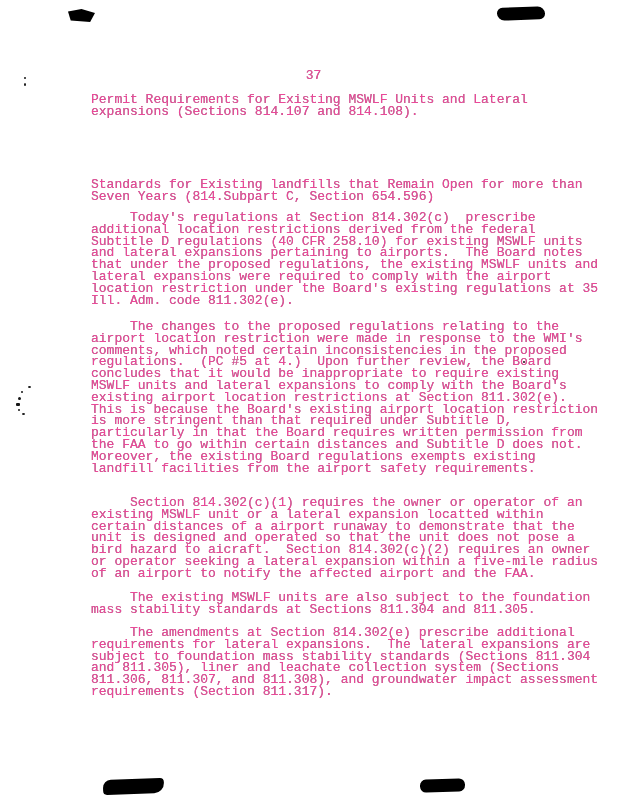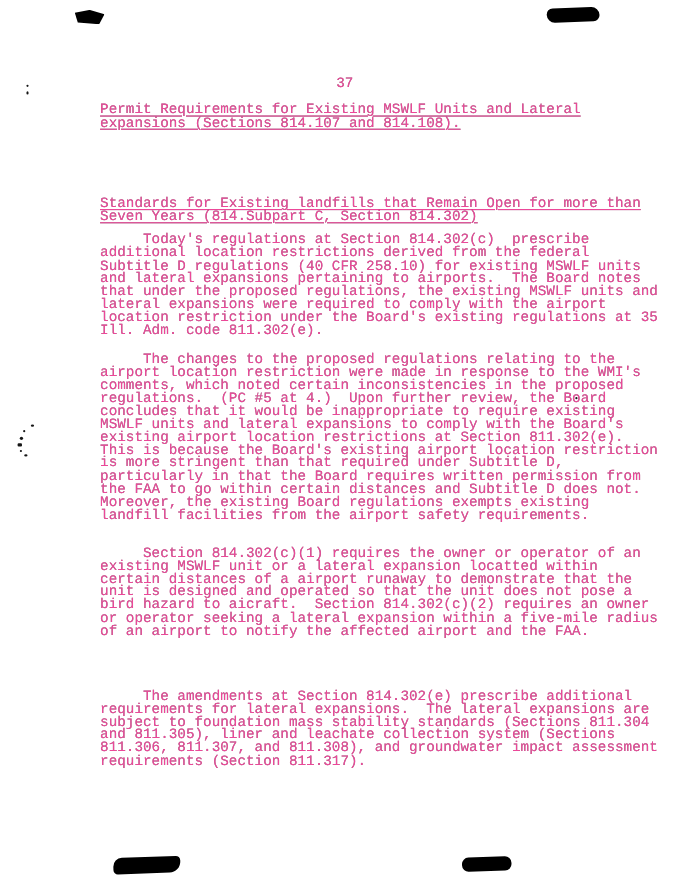--- a/index.html
+++ b/index.html
@@ -26,21 +26,20 @@
     line-height: 11.8px;
     letter-spacing: 0;
     color: #ec4899;
     text-shadow: 0 0 0.5px rgba(20,20,20,0.55);
   }
   .page-number {
     width: 445px;
     text-align: center;
   }
   .heading {
-    text-decoration: underline;
     text-underline-offset: 2px;
     text-decoration-thickness: 1.2px;
   }
   .mark {
     position: absolute;
     background: #000000;
   }
   .mark-top-left {
     left: 68px; top: 9px; width: 27px; height: 13px;
     clip-path: polygon(0% 20%, 50% 0%, 100% 30%, 82% 100%, 10% 88%);
@@ -98,21 +97,21 @@
 
   <div class="content">
 
     <div class="block page-number" style="top:70px">37</div>
 
     <div class="block heading" style="top:94px">Permit Requirements for Existing MSWLF Units and Lateral
 expansions (Sections 814.107 and 814.108).</div>
 
 
     <div class="block heading" style="top:179px">Standards for Existing landfills that Remain Open for more than
-Seven Years (814.Subpart C, Section 814.302)</div>
+Seven Years (814.Subpart C, Section 654.596)</div>
 
     <div class="block" style="top:212px">     Today's regulations at Section 814.302(c)  prescribe
 additional location restrictions derived from the federal
 Subtitle D regulations (40 CFR 258.10) for existing MSWLF units
 and lateral expansions pertaining to airports.  The Board notes
 that under the proposed regulations, the existing MSWLF units and
 lateral expansions were required to comply with the airport
 location restriction under the Board's existing regulations at 35
 Ill. Adm. code 811.302(e).</div>
 
@@ -131,20 +130,22 @@
 landfill facilities from the airport safety requirements.</div>
 
     <div class="block" style="top:497px">     Section 814.302(c)(1) requires the owner or operator of an
 existing MSWLF unit or a lateral expansion locatted within
 certain distances of a airport runaway to demonstrate that the
 unit is designed and operated so that the unit does not pose a
 bird hazard to aicraft.  Section 814.302(c)(2) requires an owner
 or operator seeking a lateral expansion within a five-mile radius
 of an airport to notify the affected airport and the FAA.</div>
 
+    <div class="block" style="top:592px">     The existing MSWLF units are also subject to the foundation
+mass stability standards at Sections 811.304 and 811.305.</div>
 
     <div class="block" style="top:627px">     The amendments at Section 814.302(e) prescribe additional
 requirements for lateral expansions.  The lateral expansions are
 subject to foundation mass stability standards (Sections 811.304
 and 811.305), liner and leachate collection system (Sections
 811.306, 811.307, and 811.308), and groundwater impact assessment
 requirements (Section 811.317).</div>
 
   </div>
 </div>

